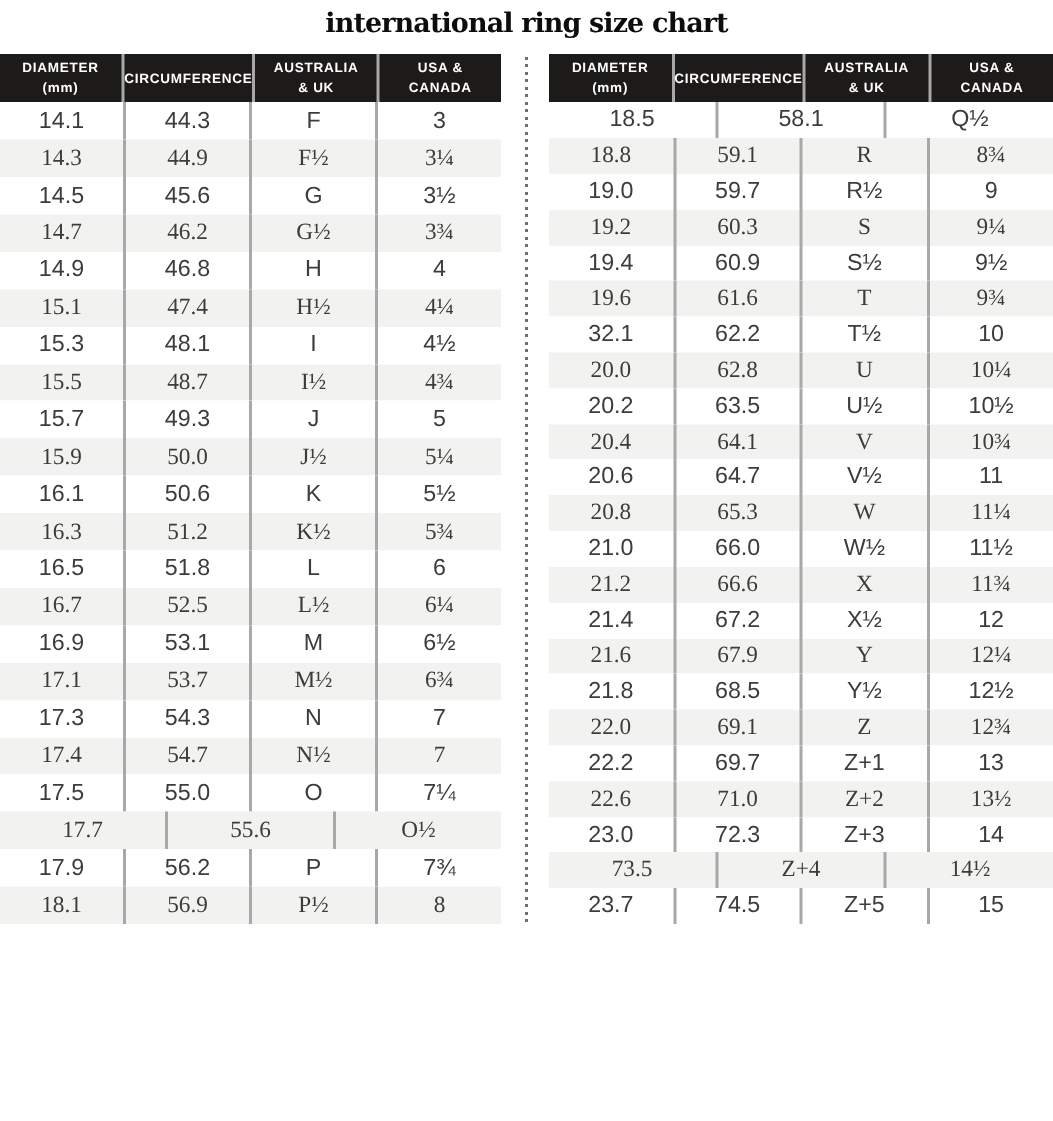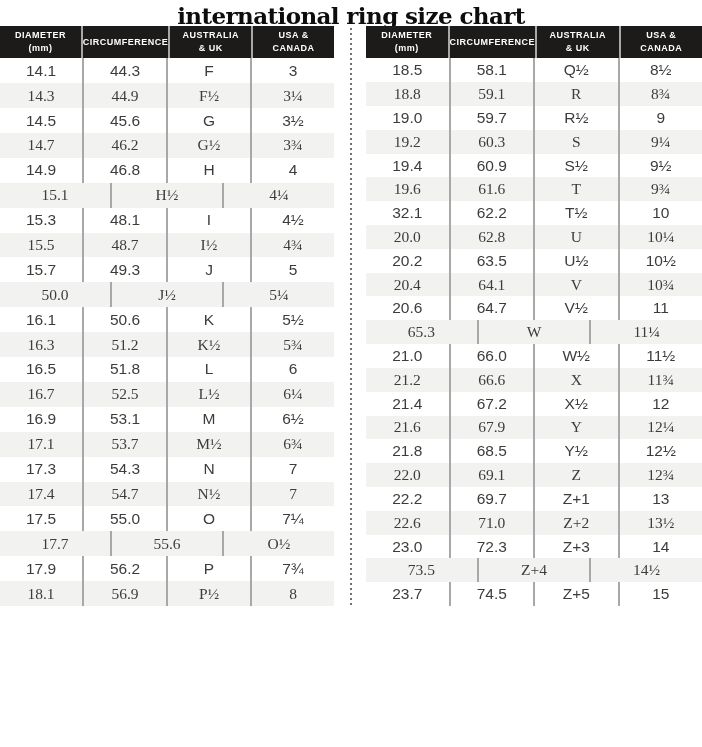--- a/index.html
+++ b/index.html
@@ -2,25 +2,25 @@
 <html style="--title: #0d0d0d; --header_bg: #1d1b1a; --header_text: #ffffff; --row_alt: #f2f2f1; --text: #3d3c3b; --separator: #a8a8a8; --divider_dots: #6f6f6f;"><head>
 <meta charset="utf-8">
 <style>
   html, body { margin: 0; padding: 0; background: #ffffff; }
   .page {
     width: 702px; height: 747px; overflow: hidden; background: #fff;
     font-family: "Liberation Sans", sans-serif;
     position: relative;
   }
   .title {
-    margin: 0; height: 26px; line-height: 32px;
+    margin: 0; height: 36px; line-height: 32px;
     text-align: center;
     font-family: "DejaVu Serif", serif;
     font-weight: 800;
-    font-size: 23px;
+    font-size: 18px;
     letter-spacing: -0.6px;
     color: var(--title, #0d0d0d);
   }
   .tables { display: flex; height: 580px; }
   .table { display: flex; flex-direction: column; }
   .table.left  { width: 334px; }
   .table.right { width: 336px; }
   .spacer { width: 32px; position: relative; }
   .dotline {
     position: absolute; left: 16px; top: 2px; bottom: 0; width: 2px;
@@ -97,20 +97,21 @@
             <div class="cell">3¾</div>
           </div>
           <div class="row">
             <div class="cell">14.9</div>
             <div class="cell">46.8</div>
             <div class="cell">H</div>
             <div class="cell">4</div>
           </div>
           <div class="row alt">
             <div class="cell">15.1</div>
+            <div class="cell">47.4</div>
             <div class="cell">H½</div>
             <div class="cell">4¼</div>
           </div>
           <div class="row">
             <div class="cell">15.3</div>
             <div class="cell">48.1</div>
             <div class="cell">I</div>
             <div class="cell">4½</div>
           </div>
           <div class="row alt">
@@ -119,20 +120,21 @@
             <div class="cell">I½</div>
             <div class="cell">4¾</div>
           </div>
           <div class="row">
             <div class="cell">15.7</div>
             <div class="cell">49.3</div>
             <div class="cell">J</div>
             <div class="cell">5</div>
           </div>
           <div class="row alt">
+            <div class="cell">15.9</div>
             <div class="cell">50.0</div>
             <div class="cell">J½</div>
             <div class="cell">5¼</div>
           </div>
           <div class="row">
             <div class="cell">16.1</div>
             <div class="cell">50.6</div>
             <div class="cell">K</div>
             <div class="cell">5½</div>
           </div>
@@ -222,21 +224,20 @@
           <div class="header-cell">
             <div class="hline">USA &amp;</div>
             <div class="hline">CANADA</div>
           </div>
         </div>
         <div class="rows">
           <div class="row">
             <div class="cell">18.5</div>
             <div class="cell">58.1</div>
             <div class="cell">Q½</div>
-            <div class="cell">8½</div>
           </div>
           <div class="row alt">
             <div class="cell">18.8</div>
             <div class="cell">59.1</div>
             <div class="cell">R</div>
             <div class="cell">8¾</div>
           </div>
           <div class="row">
             <div class="cell">19.0</div>
             <div class="cell">59.7</div>
@@ -285,20 +286,21 @@
             <div class="cell">V</div>
             <div class="cell">10¾</div>
           </div>
           <div class="row">
             <div class="cell">20.6</div>
             <div class="cell">64.7</div>
             <div class="cell">V½</div>
             <div class="cell">11</div>
           </div>
           <div class="row alt">
+            <div class="cell">20.8</div>
             <div class="cell">65.3</div>
             <div class="cell">W</div>
             <div class="cell">11¼</div>
           </div>
           <div class="row">
             <div class="cell">21.0</div>
             <div class="cell">66.0</div>
             <div class="cell">W½</div>
             <div class="cell">11½</div>
           </div>

